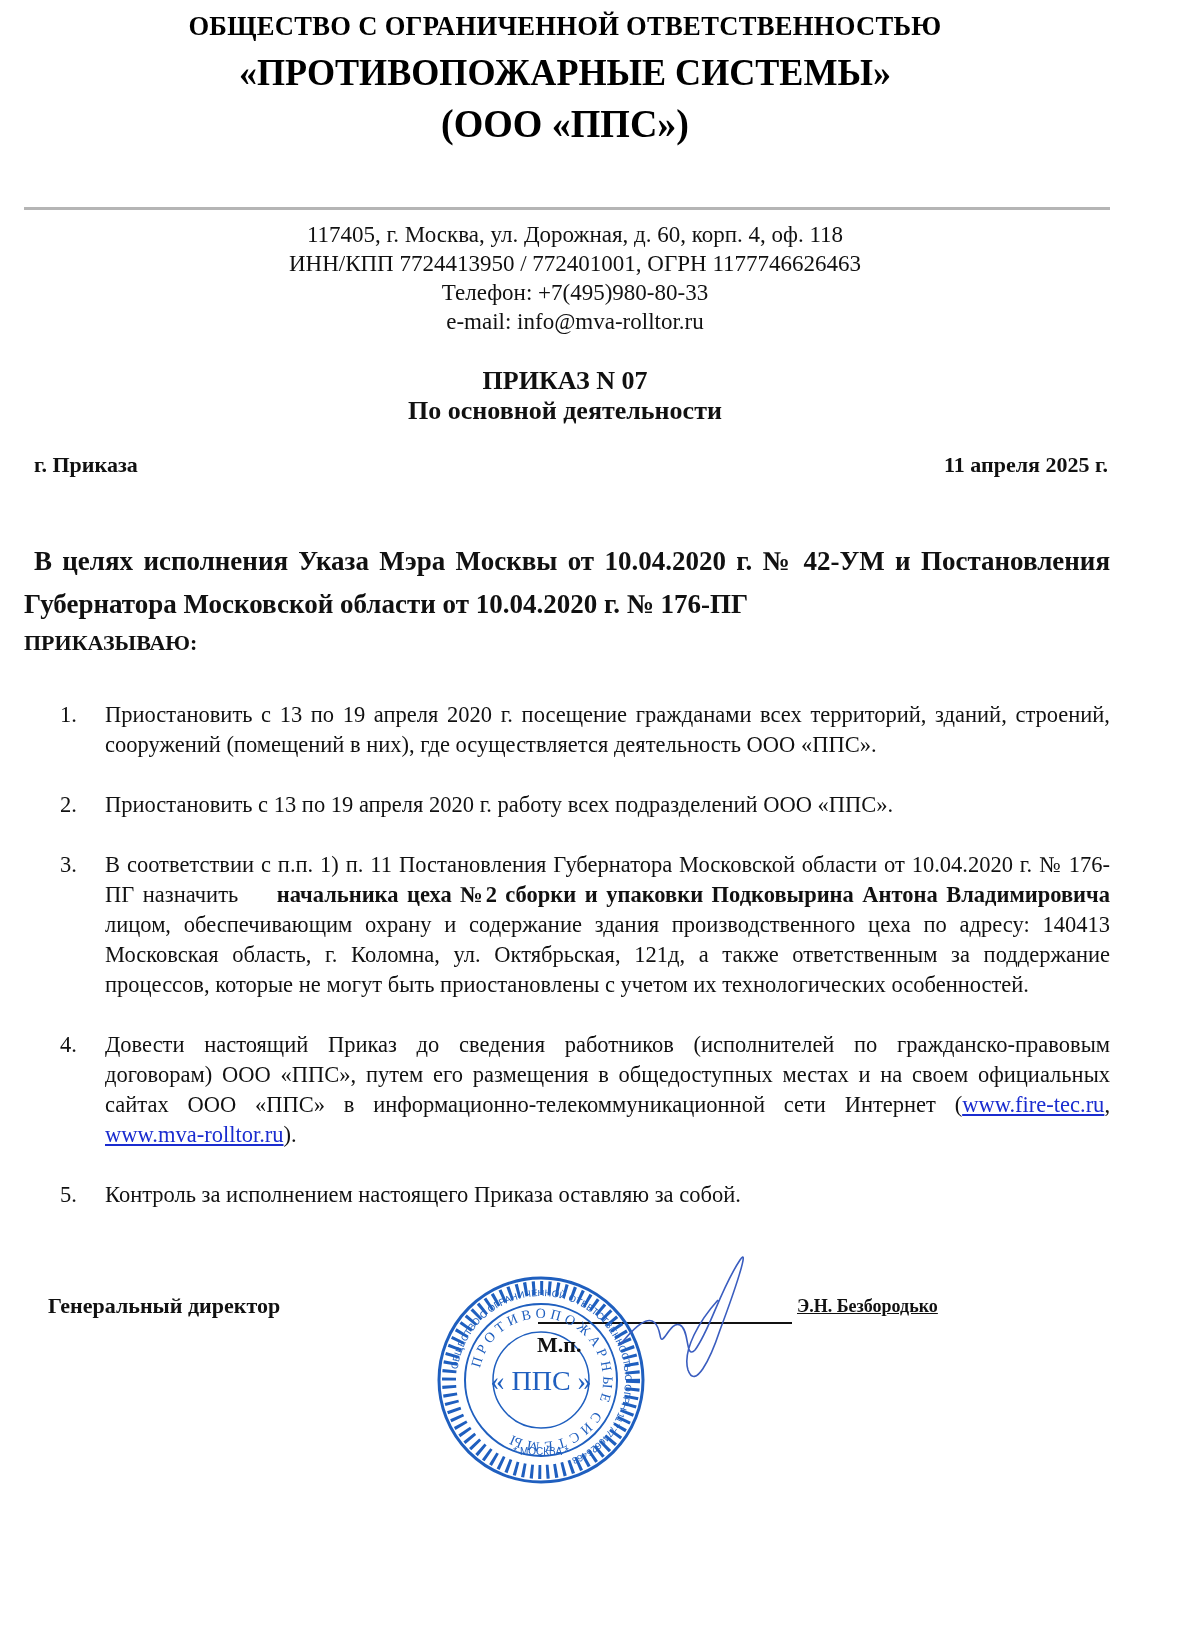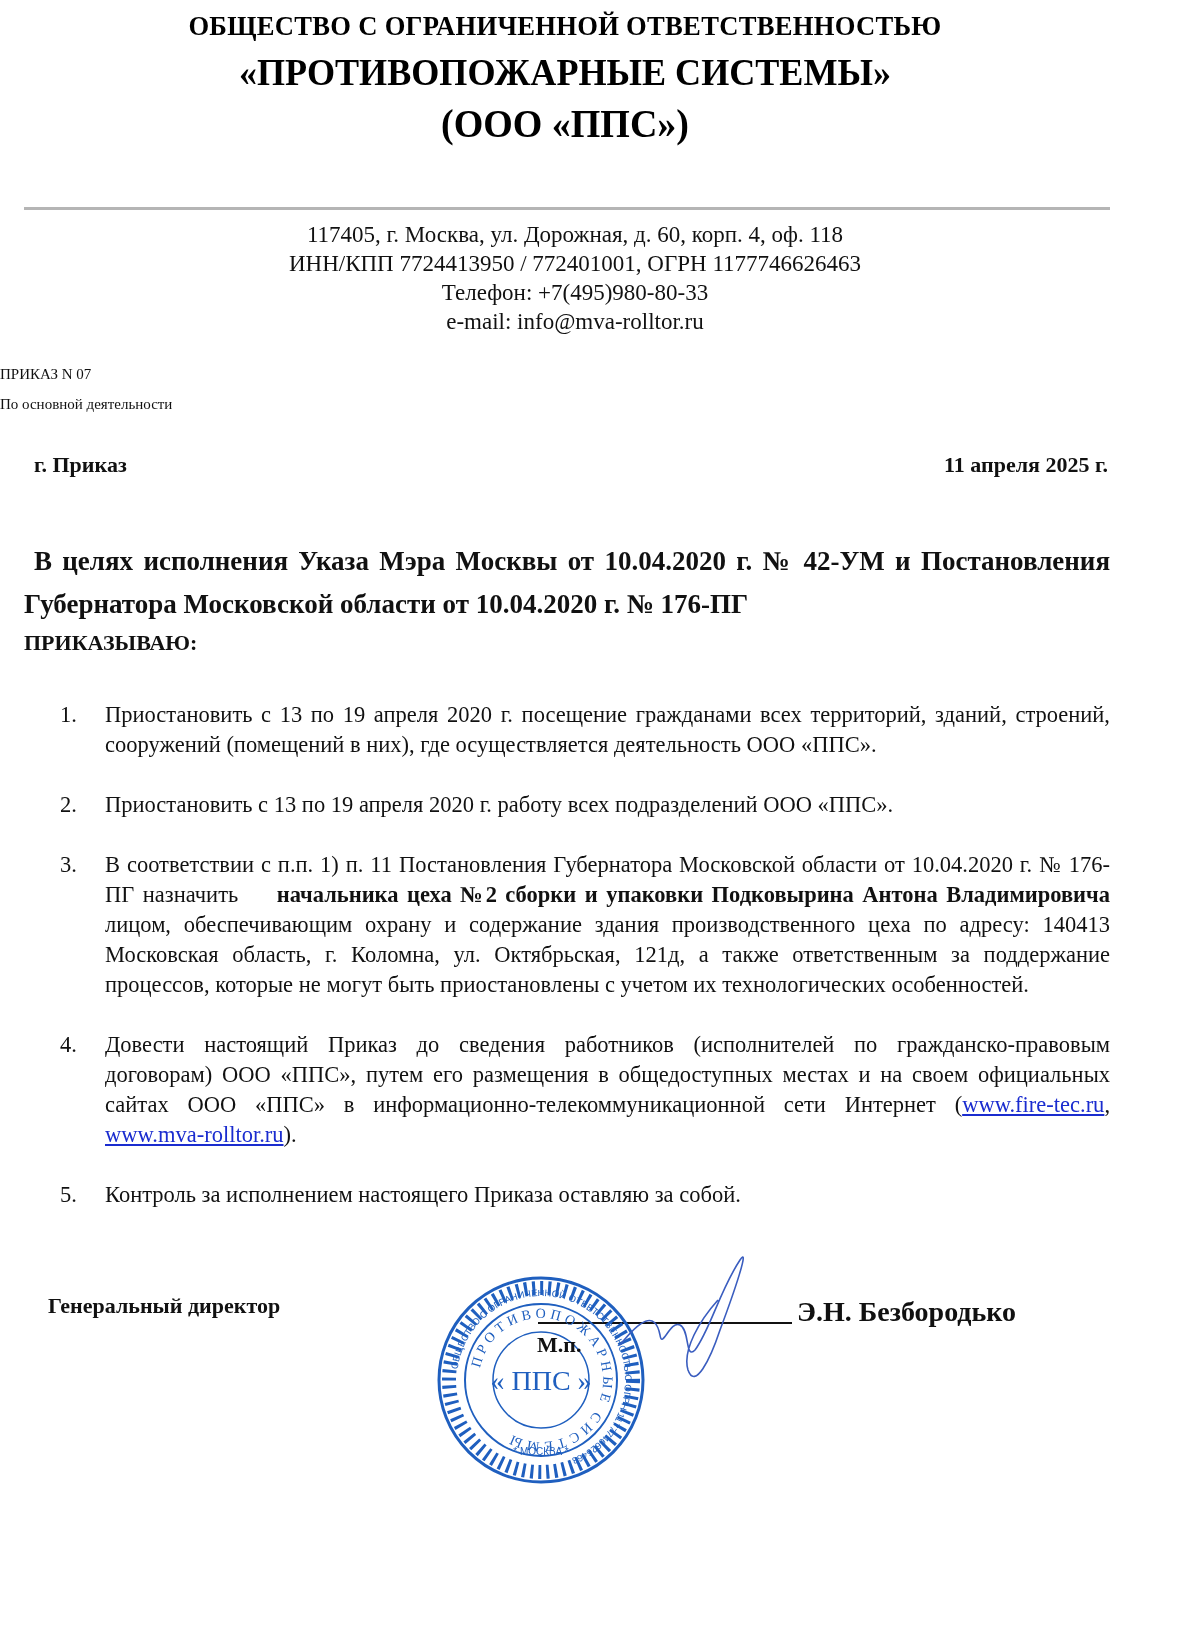--- a/index.html
+++ b/index.html
@@ -5,36 +5,36 @@
   html, body { margin: 0; padding: 0; background: #ffffff; }
   body { width: 1200px; height: 1627px; position: relative; overflow: hidden;
          font-family: "Liberation Serif", serif; color: #111; }
   .hdr { position: absolute; left: 0; width: 1130px; text-align: center; font-weight: bold;
          font-family: "Liberation Serif", serif; color: #000; }
   .hdr1 { top: 10px; font-size: 28px; letter-spacing: 0.3px; transform: scaleX(0.95); }
   .hdr2 { top: 50px; font-size: 38px; transform: scaleX(0.95); }
   .hdr3 { top: 100px; font-size: 40px; transform: scaleX(0.95); }
   .rule { position: absolute; left: 24px; top: 207px; width: 1086px; height: 3px; background: #b5b5b5; }
   .addr { position: absolute; left: 210px; width: 730px; text-align: center; font-size: 23px; line-height: 29px; top: 220px; }
-  .title { position: absolute; left: 0; width: 1130px; text-align: left; font-weight: normal; font-size: 15px; }
+  .title { position: absolute; left: 0; width: 1130px; text-align: center; font-weight: bold; font-size: 26px; }
   .t1 { top: 366px; } .t2 { top: 396px; }
   .city { position: absolute; left: 34px; top: 452px; font-size: 22px; font-weight: bold; }
   .date { position: absolute; right: 92px; top: 452px; font-size: 22px; font-weight: bold; }
   .preamble { position: absolute; left: 24px; top: 540px; width: 1086px; font-size: 27px; font-weight: bold;
               line-height: 43px; text-align: justify; text-indent: 10px; }
   .order { position: absolute; left: 24px; top: 630px; font-size: 22px; font-weight: bold; }
   .items { position: absolute; left: 60px; top: 700px; width: 1050px; font-size: 22.5px; line-height: 30px; }
   .item { display: flex; margin-bottom: 30px; }
   .item .num { width: 45px; flex: none; }
   .item .txt { flex: 1; text-align: justify; }
   .item b { font-weight: bold; margin-left: 30px; }
   a.lnk { color: #1a2ccf; text-decoration: underline; }
   .sig-title { position: absolute; left: 48px; top: 1293px; font-size: 22px; font-weight: bold; }
   .sig-line { position: absolute; left: 538px; top: 1322px; width: 254px; height: 2px; background: #111; }
-  .sig-name { position: absolute; left: 797px; top: 1296px; font-size: 28px; font-weight: bold; }
+  .sig-name { position: absolute; left: 797px; top: 1296px; font-size: 18px; font-weight: bold; text-decoration: underline; }
   .mp { position: absolute; left: 537px; top: 1332px; font-size: 22px; font-weight: bold; z-index: 3; text-align: center; }
   .stamp { position: absolute; left: 436px; top: 1275px; width: 210px; height: 210px; z-index: 1; }
   .autograph { position: absolute; left: 600px; top: 1250px; width: 180px; height: 150px; z-index: 2; }
 </style>
 </head>
 <body>
 
 <div class="hdr hdr1">ОБЩЕСТВО С ОГРАНИЧЕННОЙ ОТВЕТСТВЕННОСТЬЮ</div>
 <div class="hdr hdr2">«ПРОТИВОПОЖАРНЫЕ СИСТЕМЫ»</div>
 <div class="hdr hdr3">(ООО «ППС»)</div>
@@ -43,21 +43,21 @@
 <div class="addr">
   <div>117405, г. Москва, ул. Дорожная, д. 60, корп. 4, оф. 118</div>
   <div>ИНН/КПП  7724413950 / 772401001, ОГРН 1177746626463</div>
   <div>Телефон: +7(495)980-80-33</div>
   <div>e-mail: info@mva-rolltor.ru</div>
 </div>
 
 <div class="title t1">ПРИКАЗ N 07</div>
 <div class="title t2">По основной деятельности</div>
 
-<div class="city">г. Приказ</div>
+<div class="city">г. Приказа</div>
 <div class="date">11 апреля 2025 г.</div>
 
 <div class="preamble">В целях исполнения Указа Мэра Москвы от 10.04.2020 г. № 42-УМ и Постановления Губернатора Московской области от 10.04.2020 г. № 176-ПГ</div>
 <div class="order">ПРИКАЗЫВАЮ:</div>
 
 <div class="items">
   <div class="item">
     <span class="num">1.</span>
     <span class="txt">Приостановить с 13 по 19 апреля 2020 г. посещение гражданами всех территорий, зданий, строений, сооружений (помещений в них), где осуществляется деятельность ООО «ППС».</span>
   </div>

